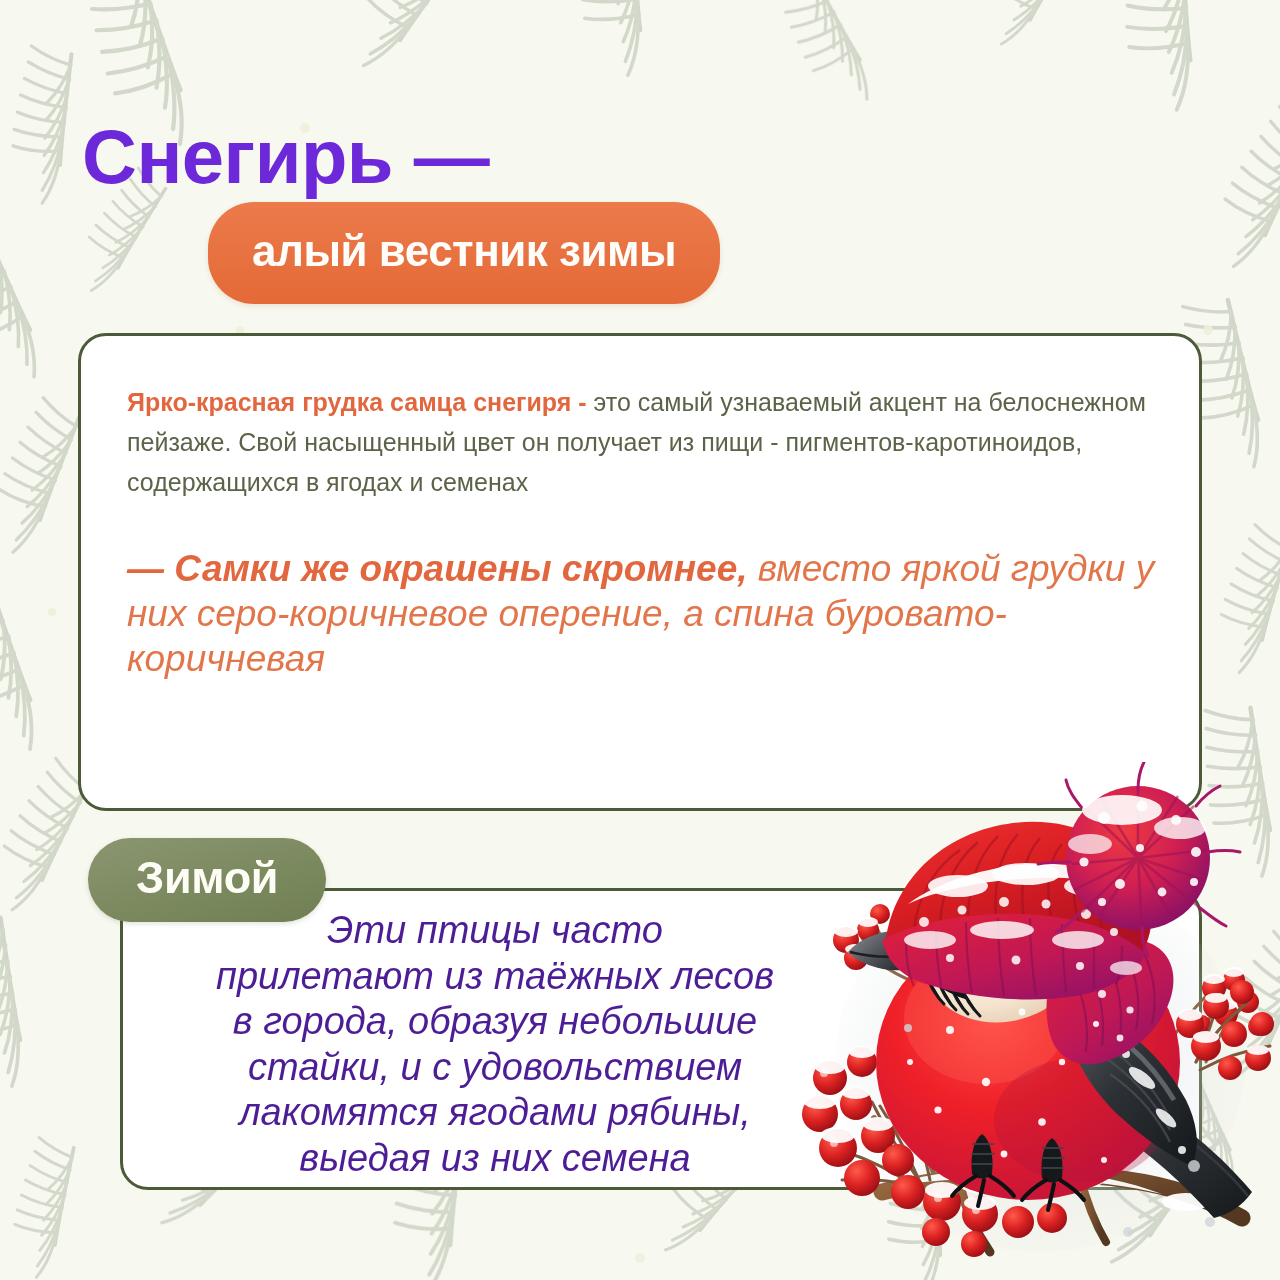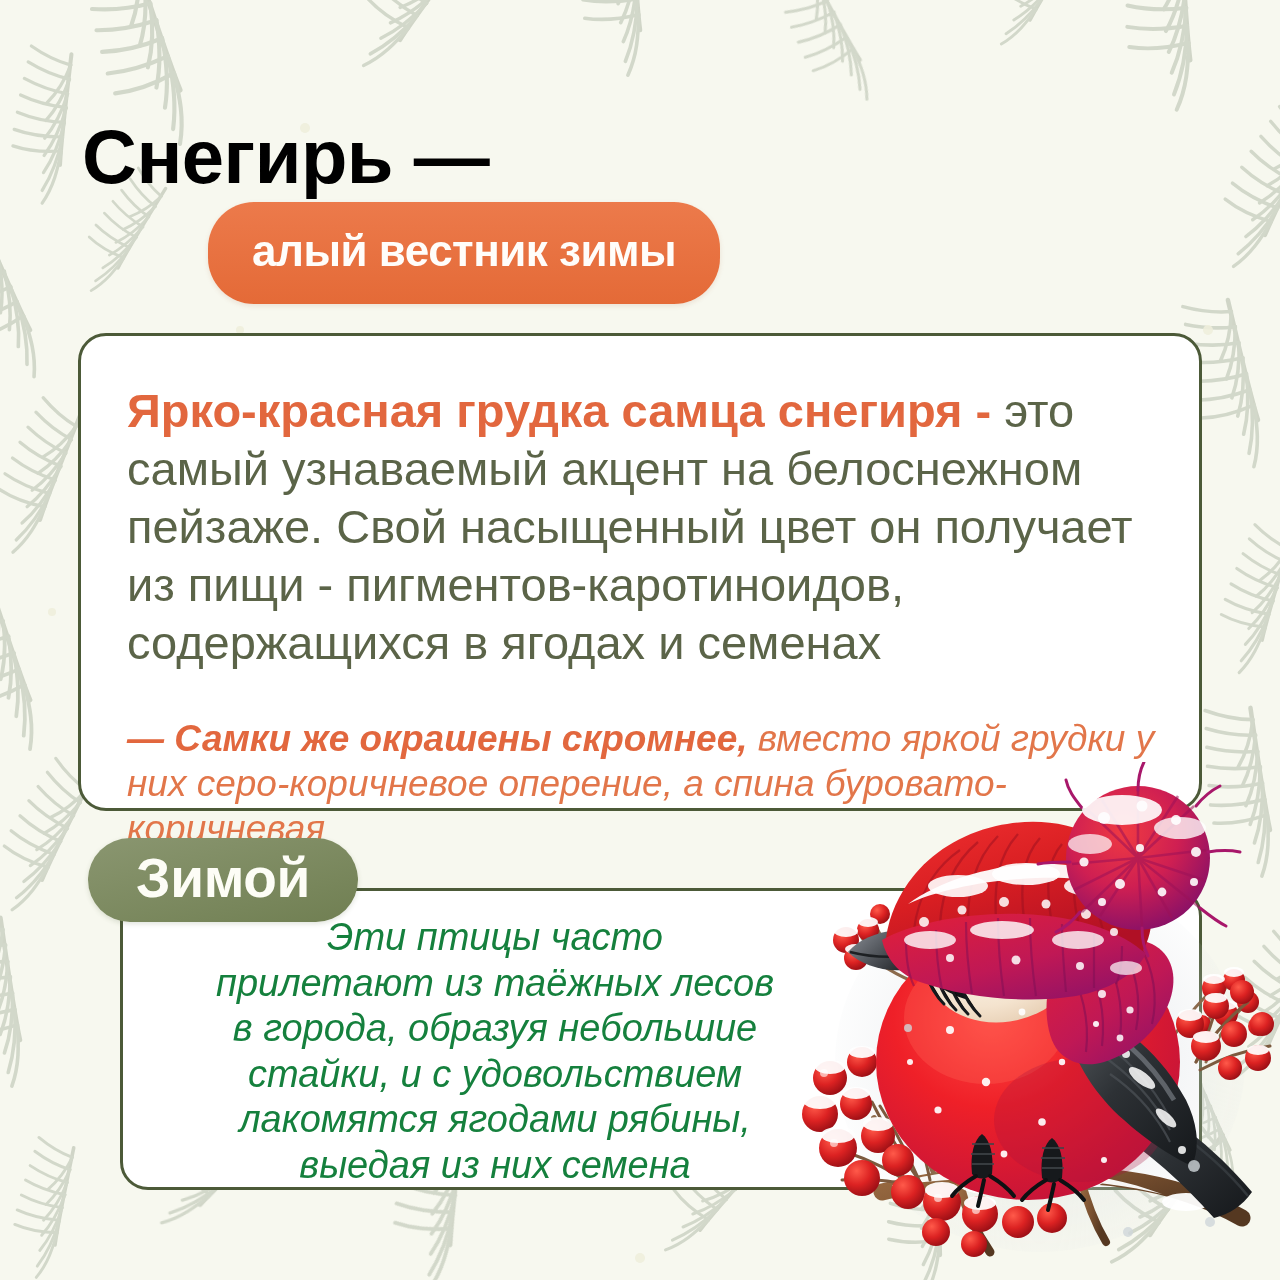--- a/index.html
+++ b/index.html
@@ -33,21 +33,21 @@
     left: 0;
     top: 118px;
     width: 1280px;
     z-index: 5;
   }
   #title-line1 {
     margin-left: 82px;
     font-size: 76px;
     line-height: 78px;
     font-weight: bold;
-    color: #000000;
+    color: #6d28d9;
     letter-spacing: -0.5px;
     white-space: nowrap;
   }
   #title-pill-wrap {
     margin-top: 6px;
     margin-left: 208px;
   }
   #title-pill {
     display: inline-block;
     background: linear-gradient(180deg, #ec7a4b 0%, #e46a37 100%);
@@ -84,22 +84,22 @@
     width: 1082px;
     height: 302px;
     padding: 0;
   }
 
   
   .para {
     margin: 0;
   }
   #p1 {
-    font-size: 47px;
-    line-height: 58px;
+    font-size: 25px;
+    line-height: 40px;
     color: #5b6448;
     font-weight: normal;
   }
   #p1 .lead {
     color: #e2673e;
     font-weight: bold;
   }
   #p2 {
     margin-top: 44px;
     font-size: 37px;
@@ -116,44 +116,43 @@
   }
 
   
   #winter-badge {
     position: absolute;
     left: 88px;
     top: 838px;
     z-index: 6;
     background: linear-gradient(165deg, #8a9670 0%, #707f52 100%);
     color: #fdfdf6;
-    font-size: 55px;
+    font-size: 45px;
     line-height: 46px;
     font-weight: bold;
     padding: 17px 48px 21px 48px;
     border-radius: 42px;
     letter-spacing: -0.3px;
     white-space: nowrap;
     box-shadow: 0 2px 5px rgba(70, 85, 45, 0.16);
   }
 
   
   #winter-text {
     position: absolute;
     left: 150px;
     top: 908px;
     width: 690px;
     z-index: 6;
     text-align: center;
     font-size: 38px;
     line-height: 45.5px;
     font-style: italic;
-    color: #15803d;
+    color: #4c1d95;
     white-space: pre-line;
-    margin-top: 7px;
   }
 
   
   #bird-illustration {
     position: absolute;
     left: 790px;
     top: 762px;
     width: 500px;
     height: 520px;
     z-index: 8;

